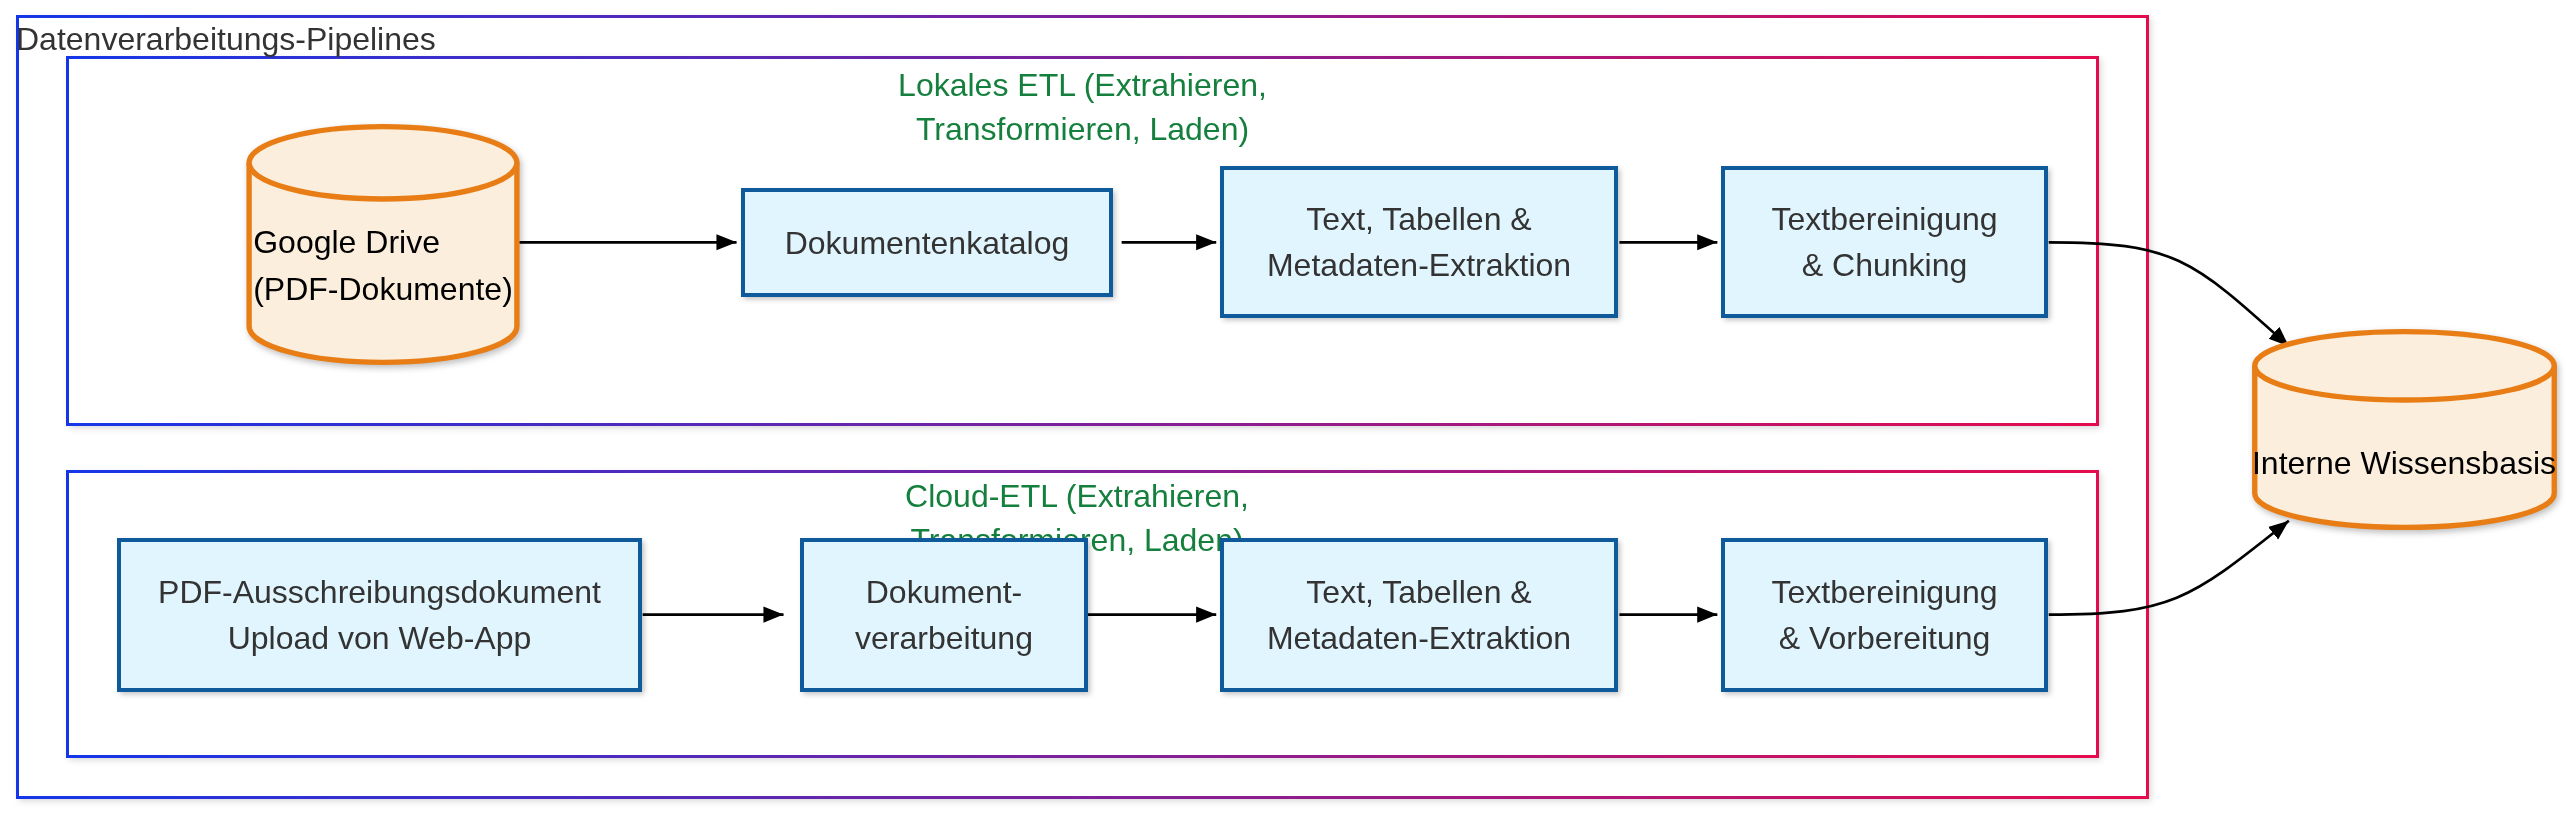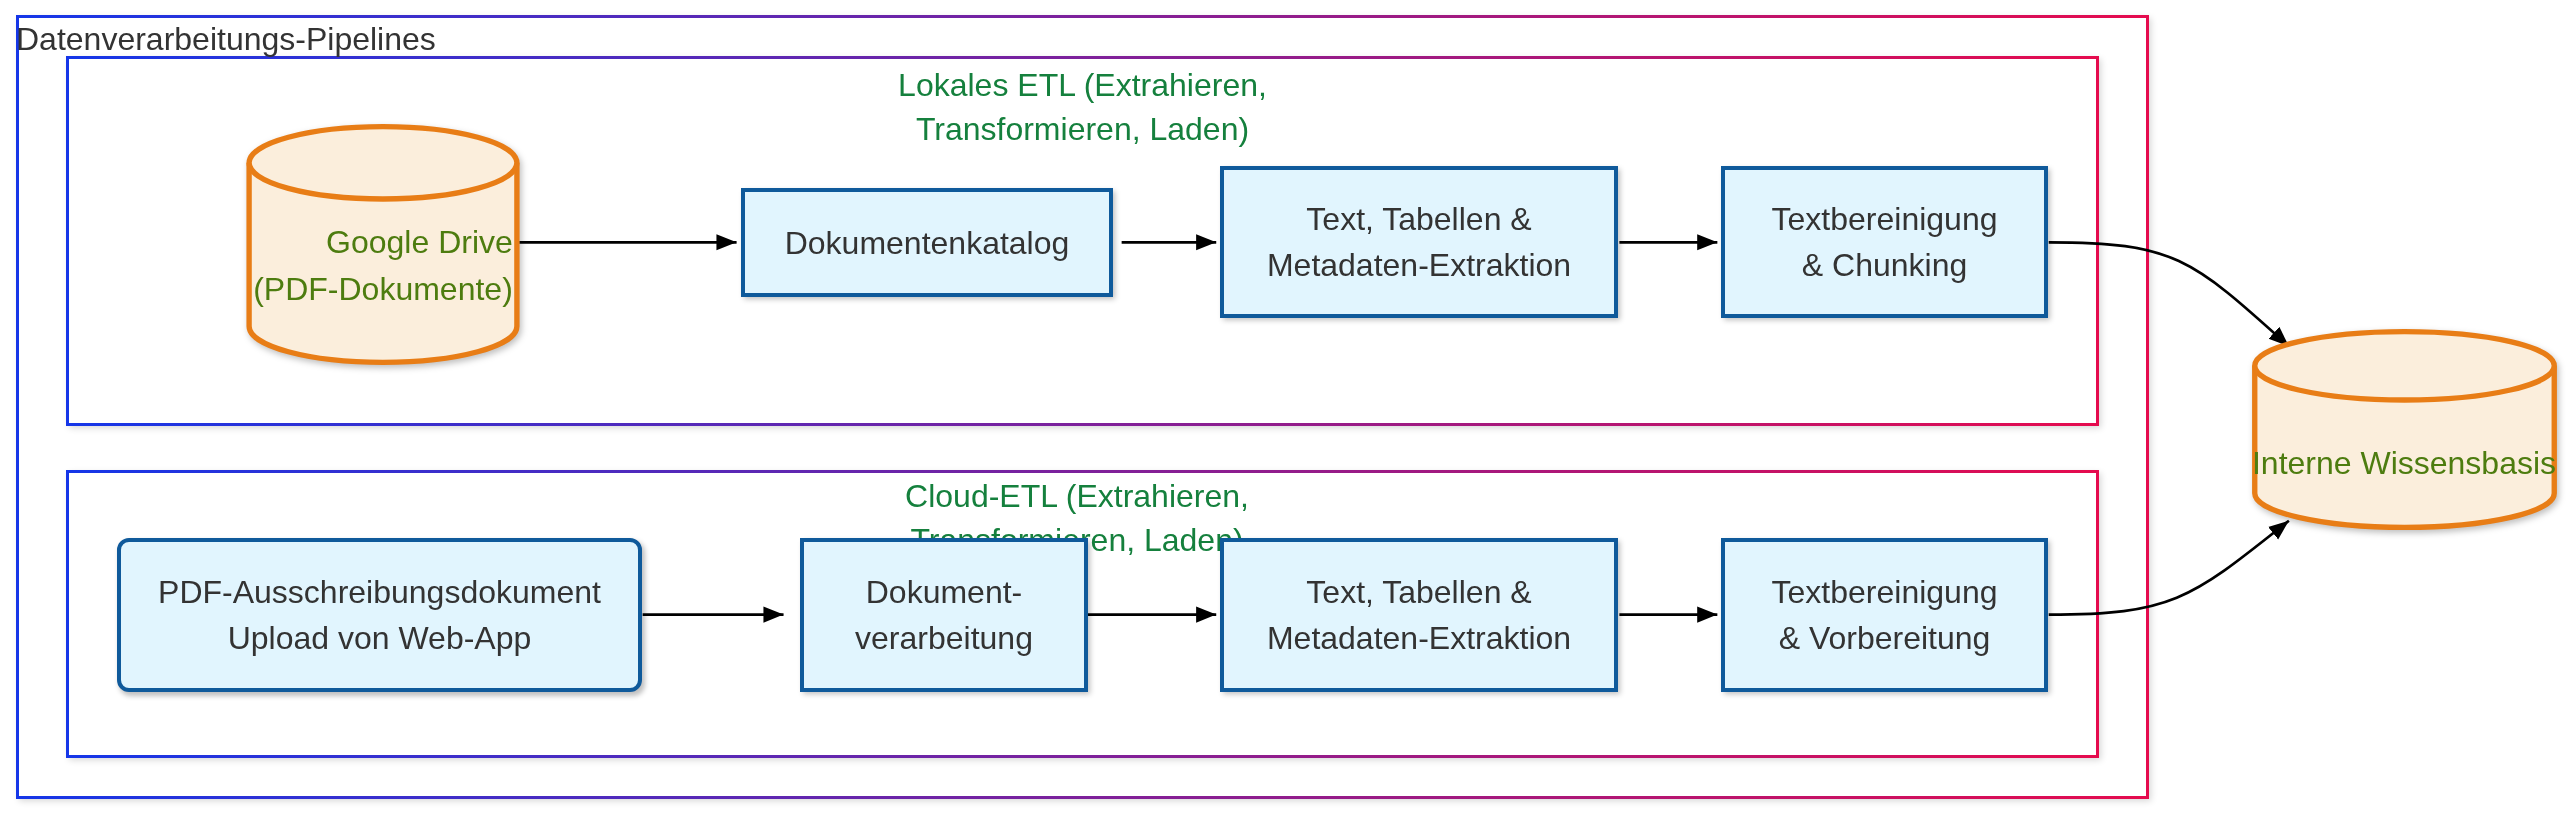--- a/index.html
+++ b/index.html
@@ -41,24 +41,24 @@
     white-space:pre-line;
     color:#333333;
     box-shadow:2.7px 3.4px 5.4px rgba(0,0,0,0.25);
     z-index:4;
   }
   
   .cyl{position:absolute;z-index:4;filter:drop-shadow(2.7px 3.4px 3.4px rgba(0,0,0,0.25));}
   .cyl-label{
     position:absolute;
     display:flex;align-items:center;justify-content:center;
-    text-align:right;
+    text-align:left;
     font-size:32px;line-height:47px;
     white-space:pre-line;
-    color:#4d7c0f;
+    color:#000000;
     z-index:5;
   }
   
   .arrows{position:absolute;left:0;top:0;z-index:3;pointer-events:none;}
   .title{
     position:absolute;
     font-size:32px;line-height:34px;
     color:#333333;
     z-index:2;
   }
@@ -107,21 +107,21 @@
 (PDF-Dokumente)</div>
 
   <div class="node" style="left:741px;top:188px;width:372px;height:109px;">Dokumentenkatalog</div>
 
   <div class="node" style="left:1220px;top:166px;width:398px;height:152px;">Text, Tabellen &amp;
 Metadaten-Extraktion</div>
 
   <div class="node" style="left:1721px;top:166px;width:327px;height:152px;">Textbereinigung
 &amp; Chunking</div>
 
-  <div class="node" style="left:117px;top:538px;width:525px;height:154px;border-radius:12px;">PDF-Ausschreibungsdokument
+  <div class="node" style="left:117px;top:538px;width:525px;height:154px;">PDF-Ausschreibungsdokument
 Upload von Web-App</div>
 
   <div class="node" style="left:788px;top:538px;width:288px;height:154px;margin-left:12px;">Dokument-
 verarbeitung</div>
 
   <div class="node" style="left:1220px;top:538px;width:398px;height:154px;">Text, Tabellen &amp;
 Metadaten-Extraktion</div>
 
   <div class="node" style="left:1721px;top:538px;width:327px;height:154px;">Textbereinigung
 &amp; Vorbereitung</div>

